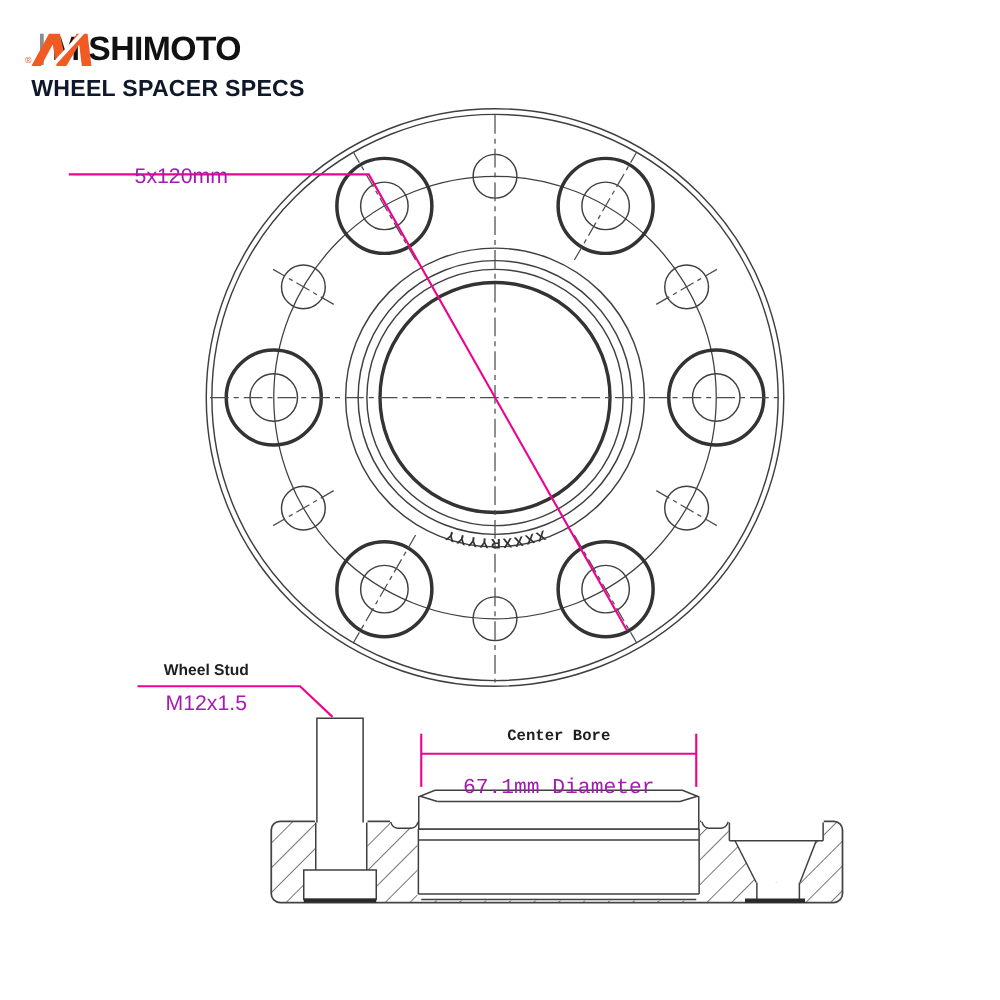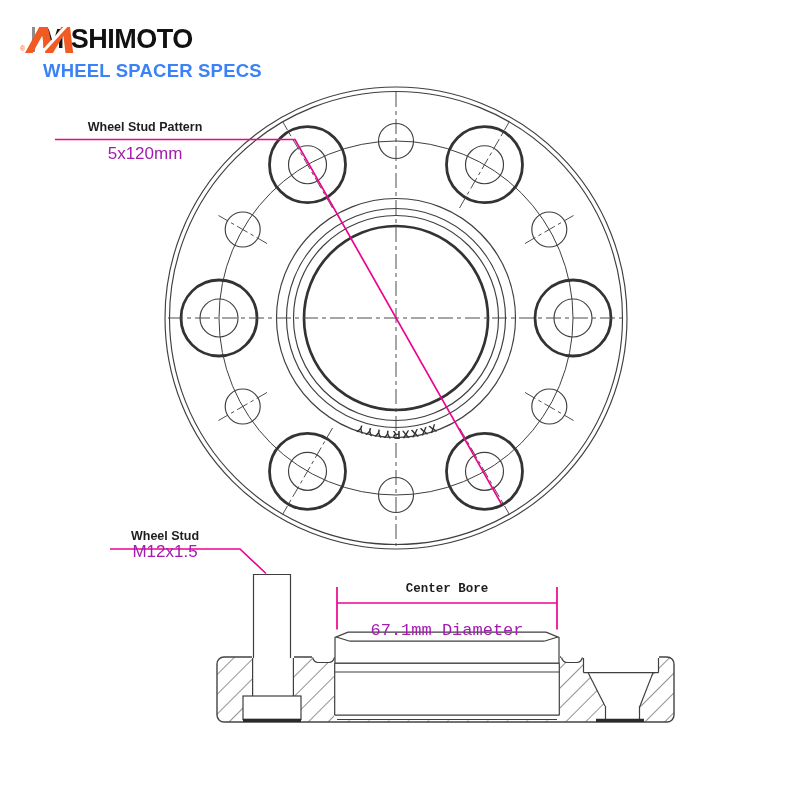--- a/index.html
+++ b/index.html
@@ -5,30 +5,30 @@
   html,body{margin:0;padding:0;}
   body{width:800px;height:800px;background:#ffffff;position:relative;
        font-family:"Liberation Sans",sans-serif;overflow:hidden;}
   .abs{position:absolute;}
   
   .logo-row{left:25px;top:26px;display:flex;align-items:center;gap:7px;}
   .logo-m{width:50px;height:27px;display:block;}
   .reg{font-size:7px;color:#f15a22;align-self:flex-end;margin-left:-5px;margin-bottom:1px;}
   .divider{width:2.5px;height:25px;background:#8d8d8d;}
   .brand{font-size:27px;font-weight:bold;letter-spacing:-0.5px;color:#111;line-height:1;}
-  .subtitle{left:25px;top:62px;font-size:18.5px;font-weight:bold;color:#3b82f6;
-            letter-spacing:0.2px;line-height:1;margin-left:18px;}
+  .subtitle{left:25px;top:62px;font-size:18.5px;font-weight:bold;color:#0f172a;
+            letter-spacing:0.2px;line-height:1;}
   
   .callout{text-align:center;line-height:1;}
   .callout .t{font-size:12.5px;font-weight:bold;color:#1e1e1e;}
   .callout .v{font-size:17px;color:#a21caf;}
   .co-pattern{left:40px;top:121px;width:210px;}
   .co-pattern .v{margin-top:11px;}
   .co-stud{left:95px;top:530px;width:140px;text-align:center;}
-  .co-stud .v{}
+  .co-stud .v{margin-top:11px;}
   .co-bore{left:357px;top:583px;width:180px;font-family:Liberation Mono, monospace;}
   .co-bore .v{margin-top:26px;}
   svg{position:absolute;left:0;top:0;}
   text{font-family:"Liberation Sans",sans-serif;}
 </style>
 </head>
 <body>
 
 <svg width="800" height="800" viewBox="0 0 800 800">
   <defs>
@@ -163,21 +163,20 @@
       <line x1="78" y1="-6" x2="30" y2="62" stroke="#ffffff" stroke-width="7"></line>
     </g>
   </svg>
   <span class="reg">®</span>
   <span class="divider"></span>
   <span class="brand">MISHIMOTO</span>
 </div>
 <div class="abs subtitle">WHEEL SPACER SPECS</div>
 
 <div class="abs callout co-pattern">
-  <div class="t">Wheel Stud Pattern</div>
   <div class="v">5x120mm</div>
 </div>
 
 <div class="abs callout co-stud">
   <div class="t">Wheel Stud</div>
   <div class="v">M12x1.5</div>
 </div>
 
 <div class="abs callout co-bore">
   <div class="t">Center Bore</div>

